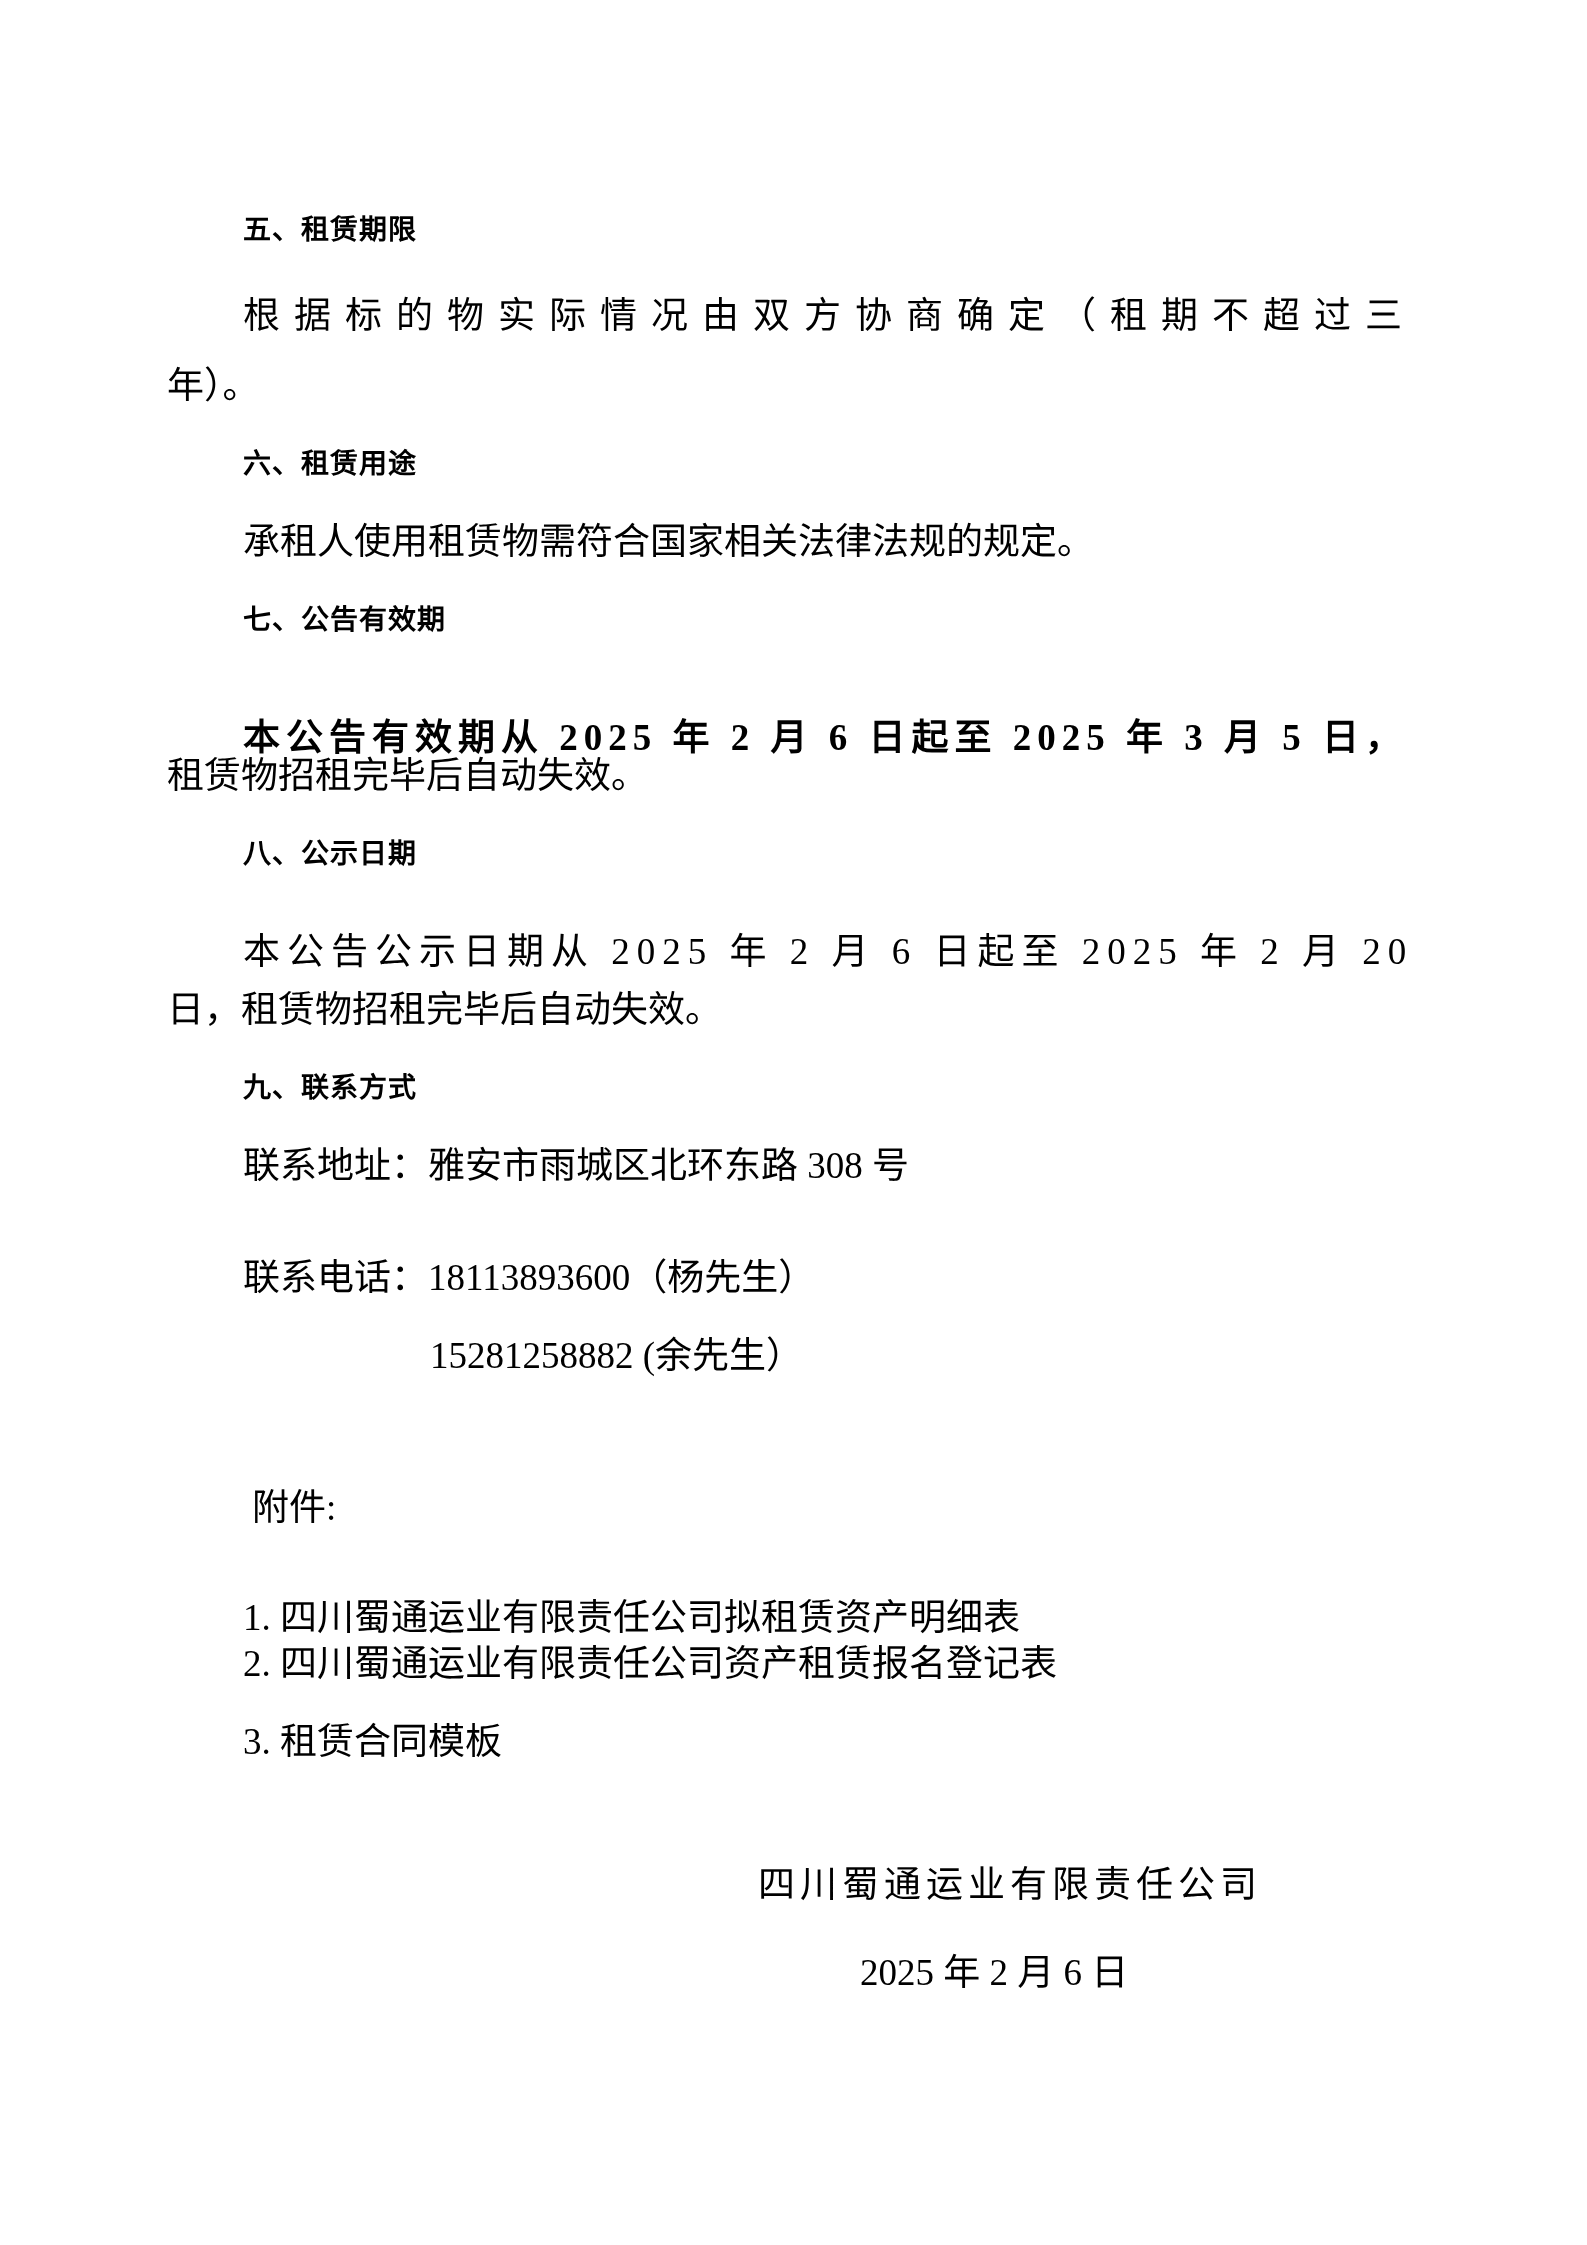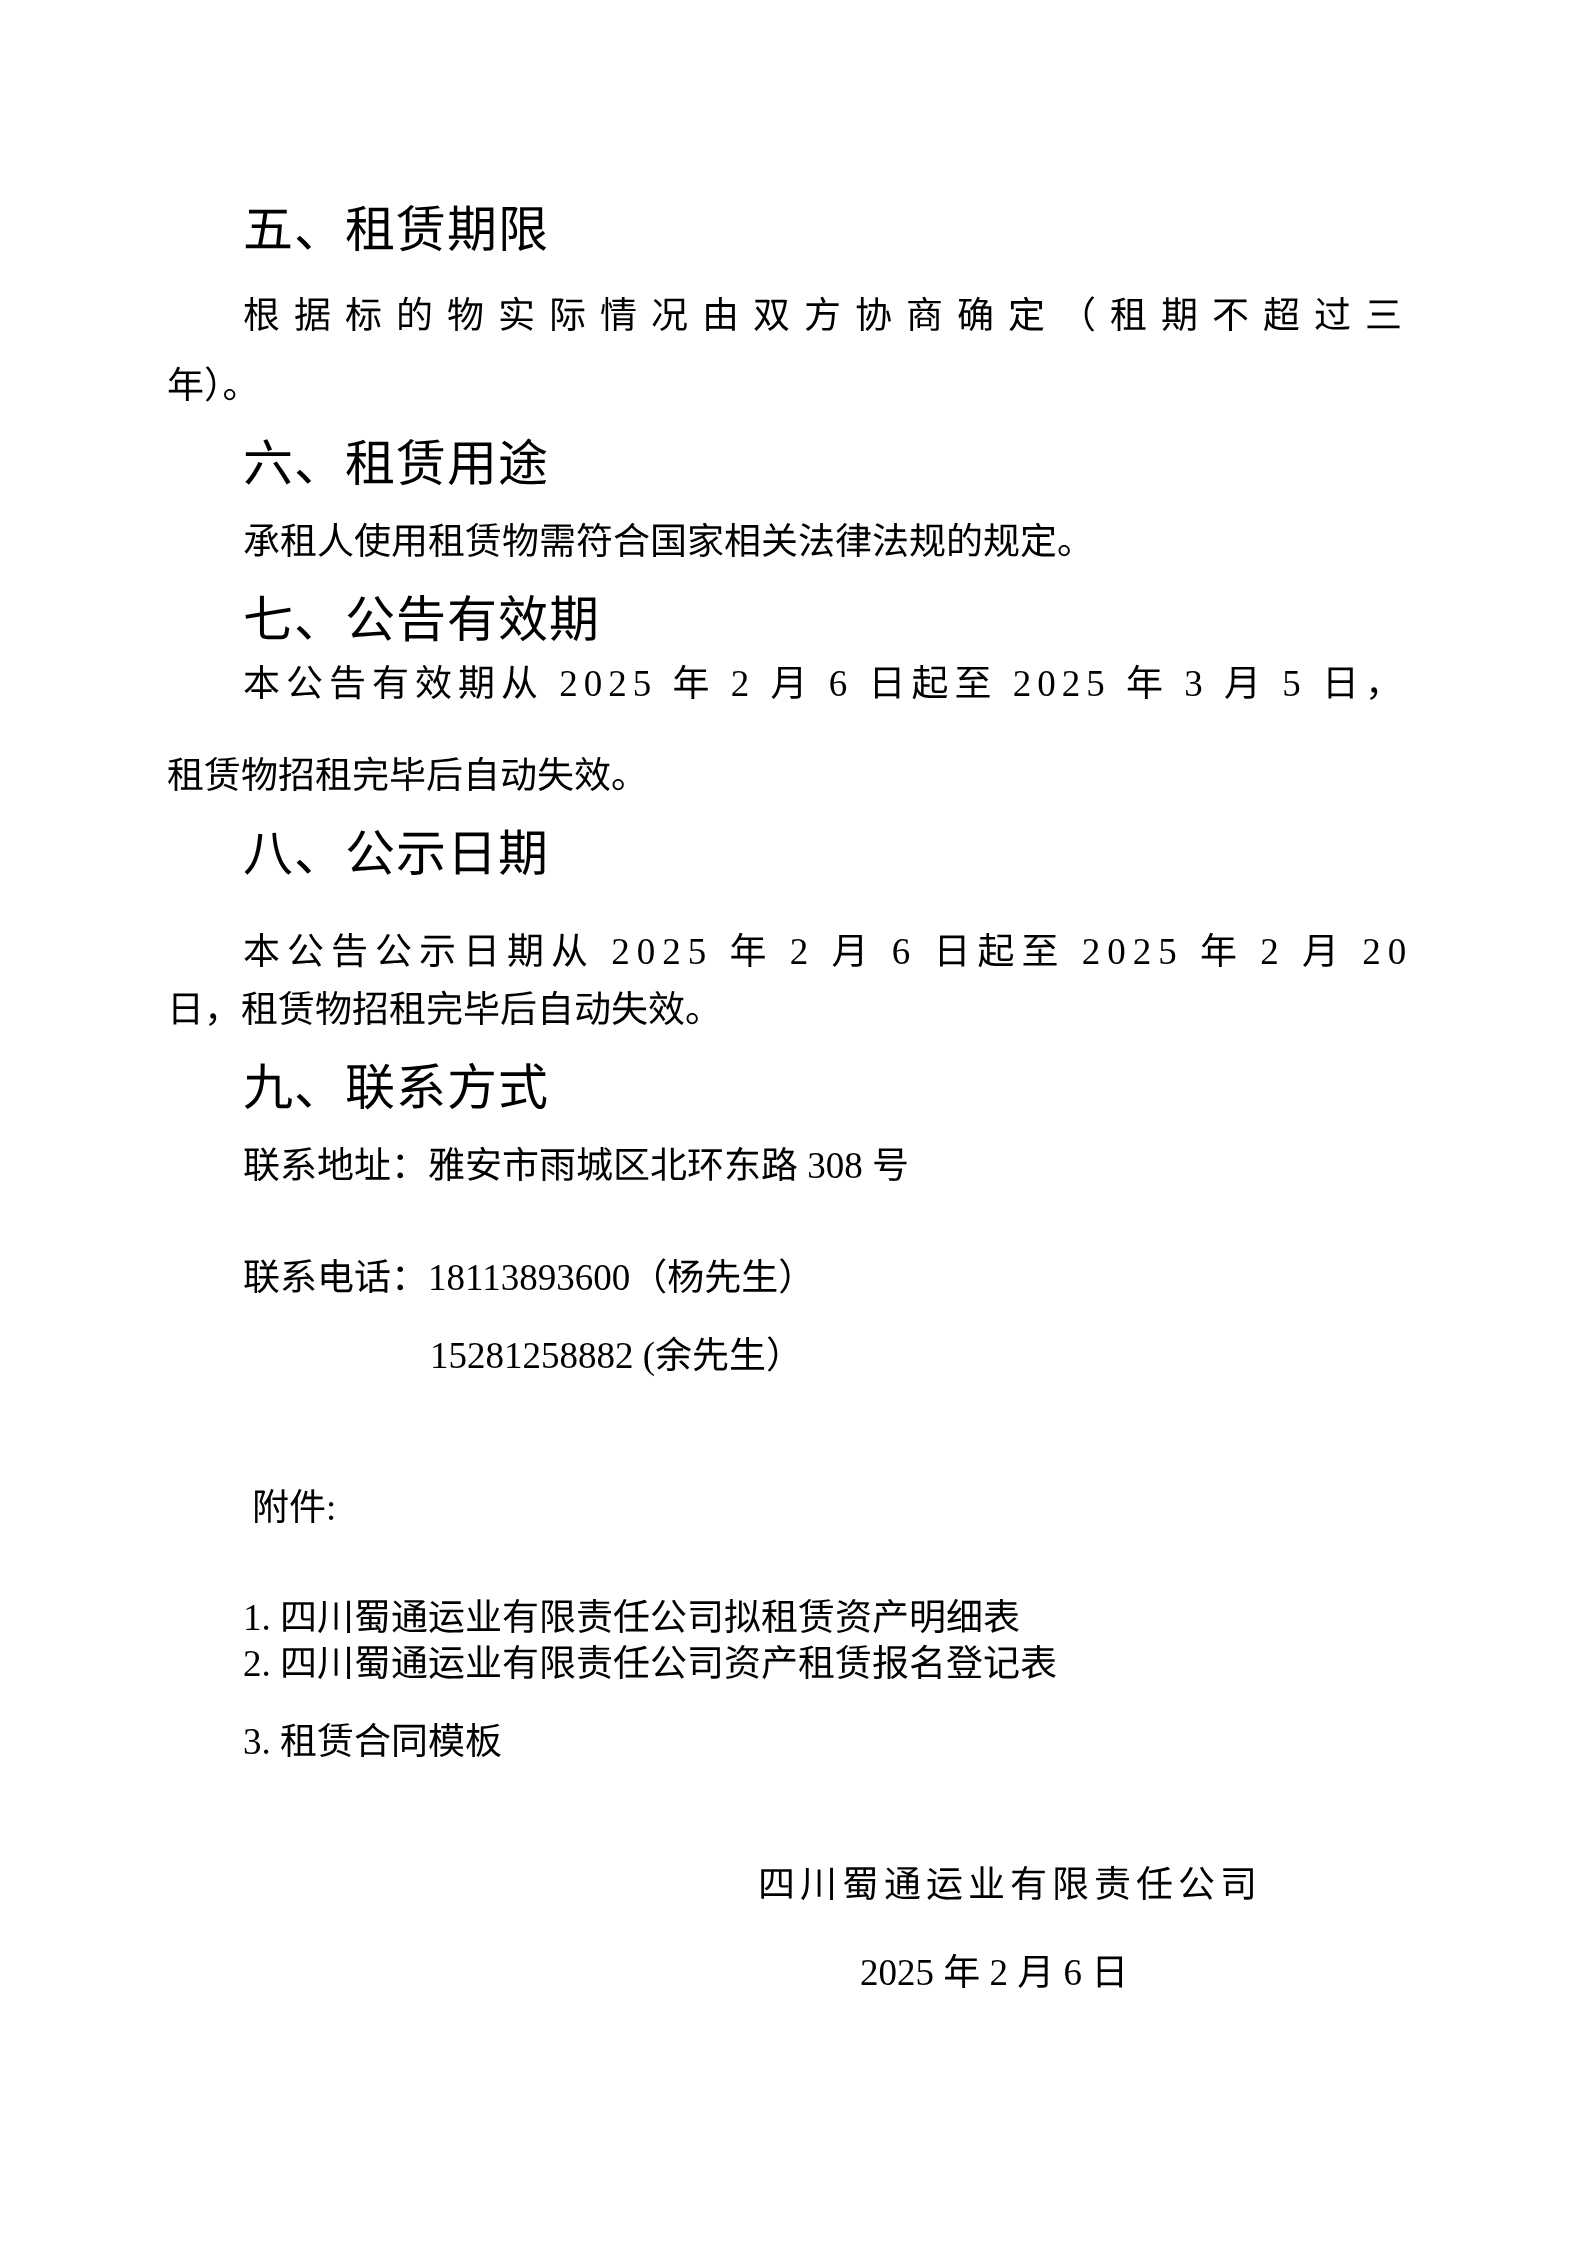--- a/index.html
+++ b/index.html
@@ -17,22 +17,22 @@
   .line {
     position: absolute;
     font-family: "Liberation Serif", "DejaVu Serif", serif;
     font-size: 37px;
     line-height: 50px;
     color: #000000;
     white-space: pre;
   }
   .heading {
     font-family: "Liberation Sans", "DejaVu Sans", sans-serif;
-    font-weight: 400;
-    font-size: 50px;
+    font-weight: 700;
+    font-size: 28px;
     letter-spacing: 1px;
   }
   
   .ls14 { letter-spacing: 14px; }
   .ls7  { letter-spacing: 7px; }
   .ls6  { letter-spacing: 6px; }
   .ls5  { letter-spacing: 5px; }
 </style>
 </head>
 <body>
@@ -40,21 +40,21 @@
 <div class="page">
 
   <div class="line heading" style="top:205px; left:243px;">五、租赁期限</div>
   <div class="line ls14" style="top:283px; left:243px;margin-top:8px;">根据标的物实际情况由双方协商确定（租期不超过三</div>
   <div class="line" style="top:361px; left:167px;">年）。</div>
 
   <div class="line heading" style="top:439px; left:243px;">六、租赁用途</div>
   <div class="line" style="top:517px; left:243px;">承租人使用租赁物需符合国家相关法律法规的规定。</div>
 
   <div class="line heading" style="top:595px; left:243px;">七、公告有效期</div>
-  <div class="line ls6" style="top:659px; left:243px;">本公告有效期从 2025 年 2 月 6 日起至 2025 年 3 月 5 日，</div>
+  <div class="line ls6" style="top:713px; left:243px;font-weight:bold;">本公告有效期从 2025 年 2 月 6 日起至 2025 年 3 月 5 日，</div>
   <div class="line" style="top:751px; left:167px;">租赁物招租完毕后自动失效。</div>
 
   <div class="line heading" style="top:829px; left:243px;">八、公示日期</div>
   <div class="line ls7" style="top:907px; left:243px;margin-top:20px;">本公告公示日期从 2025 年 2 月 6 日起至 2025 年 2 月 20</div>
   <div class="line" style="top:985px; left:167px;">日，租赁物招租完毕后自动失效。</div>
 
   <div class="line heading" style="top:1063px; left:243px;">九、联系方式</div>
   <div class="line" style="top:1141px; left:243px;">联系地址：雅安市雨城区北环东路 308 号</div>
   <div class="line" style="top:1253px; left:243px;">联系电话：18113893600（杨先生）</div>
   <div class="line" style="top:1331px; left:430px;">15281258882 (余先生）</div>

